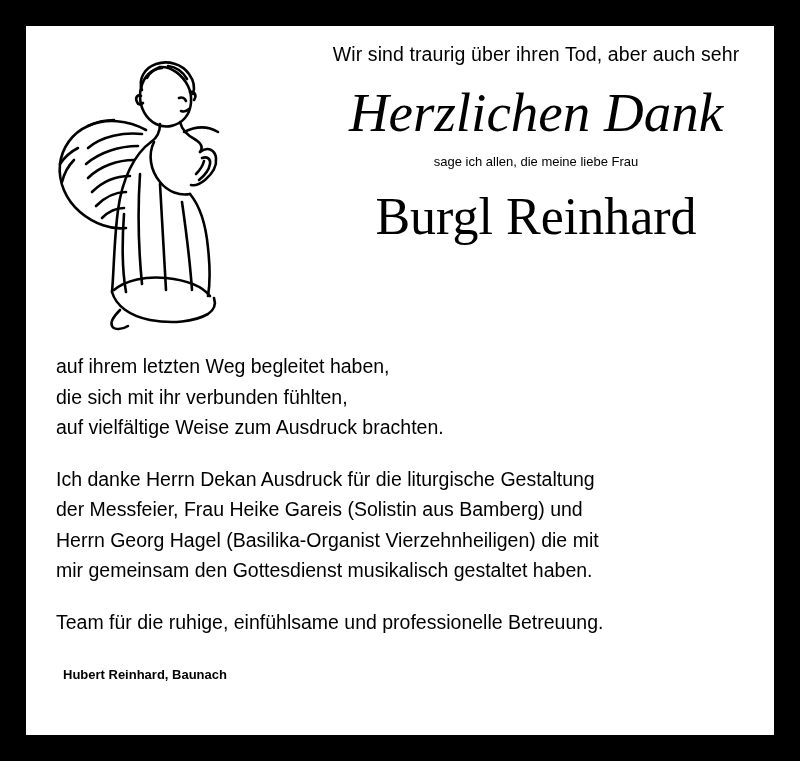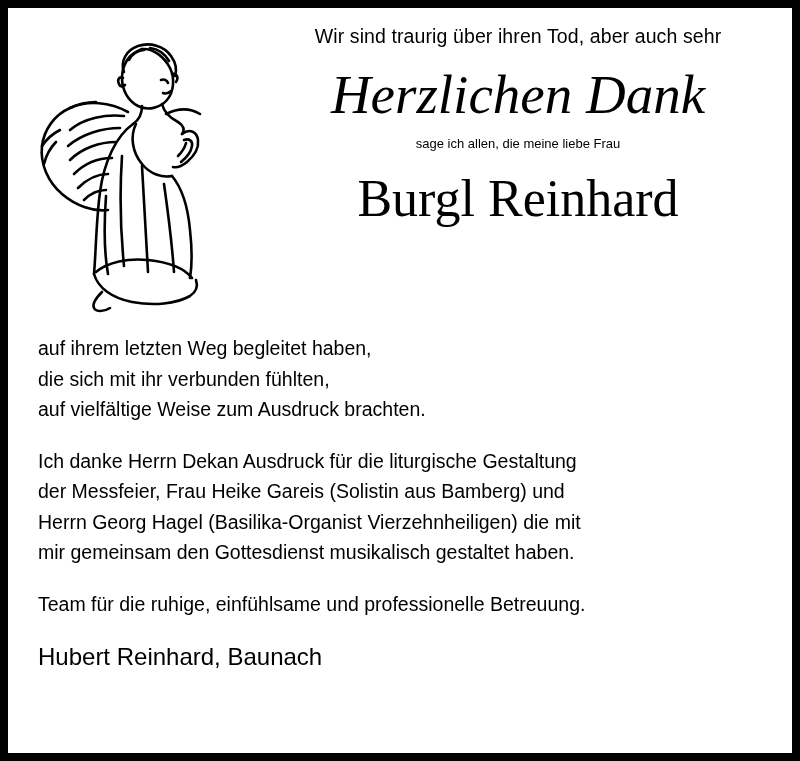--- a/index.html
+++ b/index.html
@@ -12,21 +12,21 @@
     height: 761px;
     font-family: "Liberation Sans", sans-serif;
     overflow: hidden;
   }
   .notice {
     position: relative;
     box-sizing: border-box;
     width: 800px;
     height: 761px;
     background: #000000;
-    padding: 8px;
+    padding: 26px;
   }
   .notice-inner {
     position: relative;
     box-sizing: border-box;
     width: 100%;
     height: 100%;
     background: #ffffff;
     overflow: hidden;
   }
 
@@ -86,25 +86,25 @@
   }
   .para {
     font-size: 19.5px;
     line-height: 30.5px;
     color: #000;
     margin: 0 0 22px 0;
   }
   .para .ln { display: block; white-space: nowrap; }
   .para.tight { margin-bottom: 21px; }
   .signature {
-    font-size: 24px;
+    font-size: 13px;
     line-height: 28px;
-    font-weight: normal;
+    font-weight: bold;
     color: #000;
-    margin: 0;
+    margin: 7px;
     padding-top: 2px;
   }
 </style>
 </head>
 <body>
 
 <div class="notice">
   <div class="notice-inner">
 
     <div class="angel">

